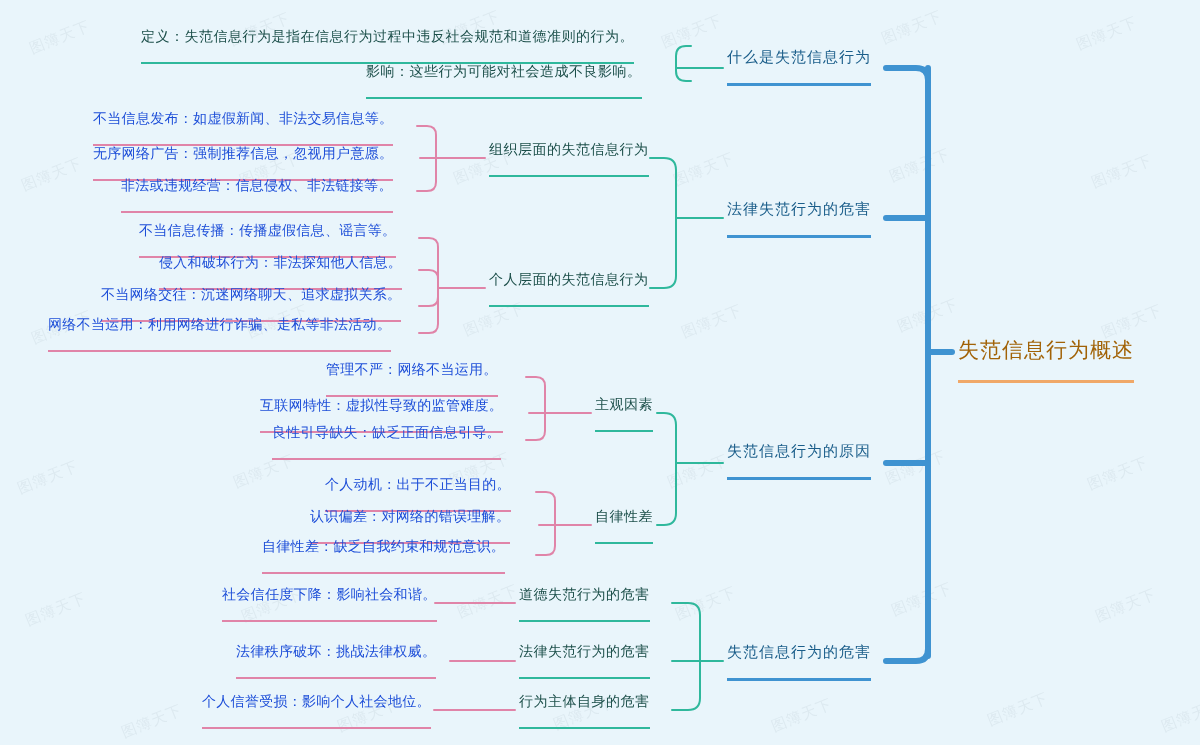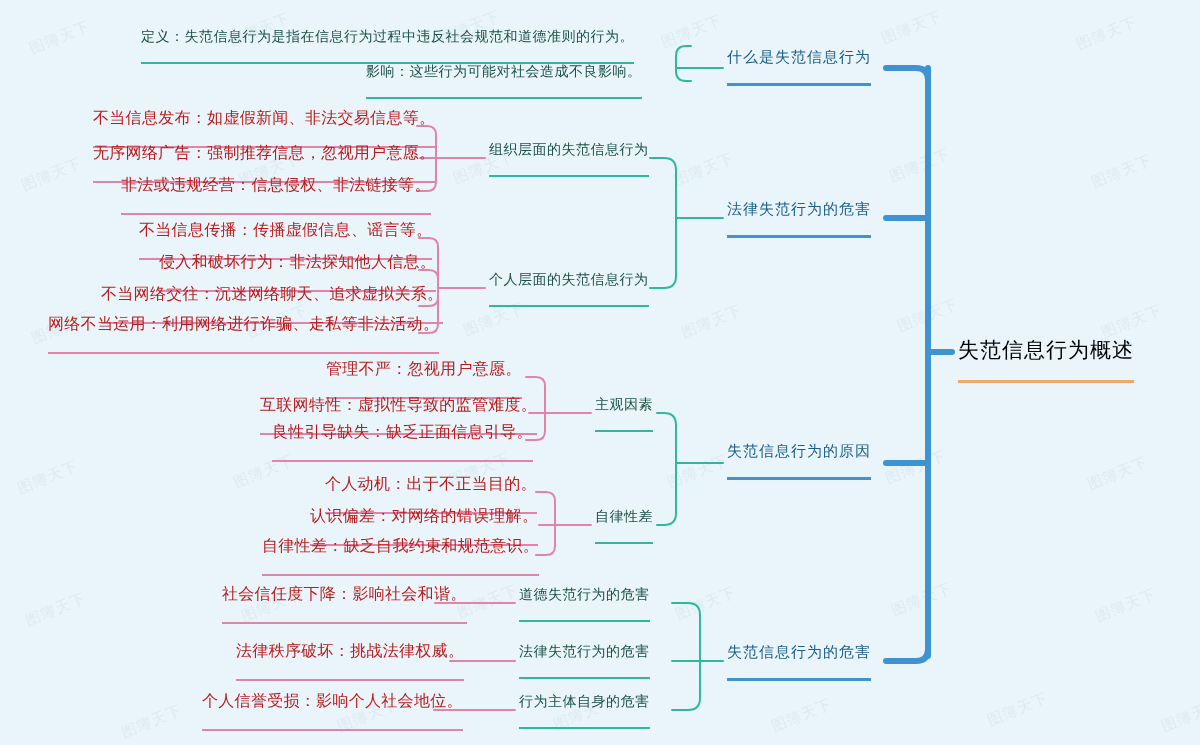--- a/index.html
+++ b/index.html
@@ -24,45 +24,44 @@
   .node {
     position: absolute;
     white-space: nowrap;
     line-height: 1.15;
     padding-bottom: 18px;
     box-sizing: border-box;
   }
   
   .n-root {
     font-size: 21px;
-    color: #000000;
+    color: #a16207;
     border-bottom: 3px solid #f0a868;
     letter-spacing: 1px;
   }
   
   .n-l2 {
     font-size: 15px;
     color: #1b5e8a;
     border-bottom: 3px solid #3f93d1;
     letter-spacing: 1px;
   }
   
   .n-l3 {
     font-size: 14px;
     color: #1c4f4a;
     border-bottom: 2px solid #2fb89c;
     letter-spacing: 0.5px;
   }
   
   .n-leaf {
-    font-size: 16px;
-    color: #b91c1c;
+    font-size: 14px;
+    color: #1d4ed8;
     border-bottom: 2px solid #e084a8;
     letter-spacing: 0.3px;
-    font-family: Liberation Mono, monospace;
   }
   .wm {
     position: absolute;
     color: rgba(120,140,150,0.10);
     font-size: 15px;
     font-family: "Liberation Serif", "DejaVu Serif", serif;
     transform: rotate(-22deg);
     user-select: none;
     white-space: nowrap;
     letter-spacing: 1px;
@@ -197,21 +196,21 @@
       <div class="node n-leaf" style="left: 93px; top: 110px;">不当信息发布：如虚假新闻、非法交易信息等。</div>
       <div class="node n-leaf" style="left: 93px; top: 145px;">无序网络广告：强制推荐信息，忽视用户意愿。</div>
       <div class="node n-leaf" style="left: 121px; top: 177px;">非法或违规经营：信息侵权、非法链接等。</div>
       <div class="node n-l3" style="left: 489px; top: 271px;">个人层面的失范信息行为</div>
       <div class="node n-leaf" style="left: 139px; top: 222px;">不当信息传播：传播虚假信息、谣言等。</div>
       <div class="node n-leaf" style="left: 159px; top: 254px;">侵入和破坏行为：非法探知他人信息。</div>
       <div class="node n-leaf" style="left: 101px; top: 286px;">不当网络交往：沉迷网络聊天、追求虚拟关系。</div>
       <div class="node n-leaf" style="left: 48px; top: 316px;">网络不当运用：利用网络进行诈骗、走私等非法活动。</div>
       <div class="node n-l2" style="left: 727px; top: 442px;">失范信息行为的原因</div>
       <div class="node n-l3" style="left: 595px; top: 396px;">主观因素</div>
-      <div class="node n-leaf" style="left: 326px; top: 361px;">管理不严：忽视用户意愿。</div>
+      <div class="node n-leaf" style="left: 326px; top: 361px;">管理不严：网络不当运用。</div>
       <div class="node n-leaf" style="left: 260px; top: 397px;">互联网特性：虚拟性导致的监管难度。</div>
       <div class="node n-leaf" style="left: 272px; top: 424px;">良性引导缺失：缺乏正面信息引导。</div>
       <div class="node n-l3" style="left: 595px; top: 508px;">自律性差</div>
       <div class="node n-leaf" style="left: 325px; top: 476px;">个人动机：出于不正当目的。</div>
       <div class="node n-leaf" style="left: 310px; top: 508px;">认识偏差：对网络的错误理解。</div>
       <div class="node n-leaf" style="left: 262px; top: 538px; text-align: right;">自律性差：缺乏自我约束和规范意识。</div>
       <div class="node n-l2" style="left: 727px; top: 643px;">失范信息行为的危害</div>
       <div class="node n-l3" style="left: 519px; top: 586px;">道德失范行为的危害</div>
       <div class="node n-leaf" style="left: 222px; top: 586px;">社会信任度下降：影响社会和谐。</div>
       <div class="node n-l3" style="left: 519px; top: 643px;">法律失范行为的危害</div>

